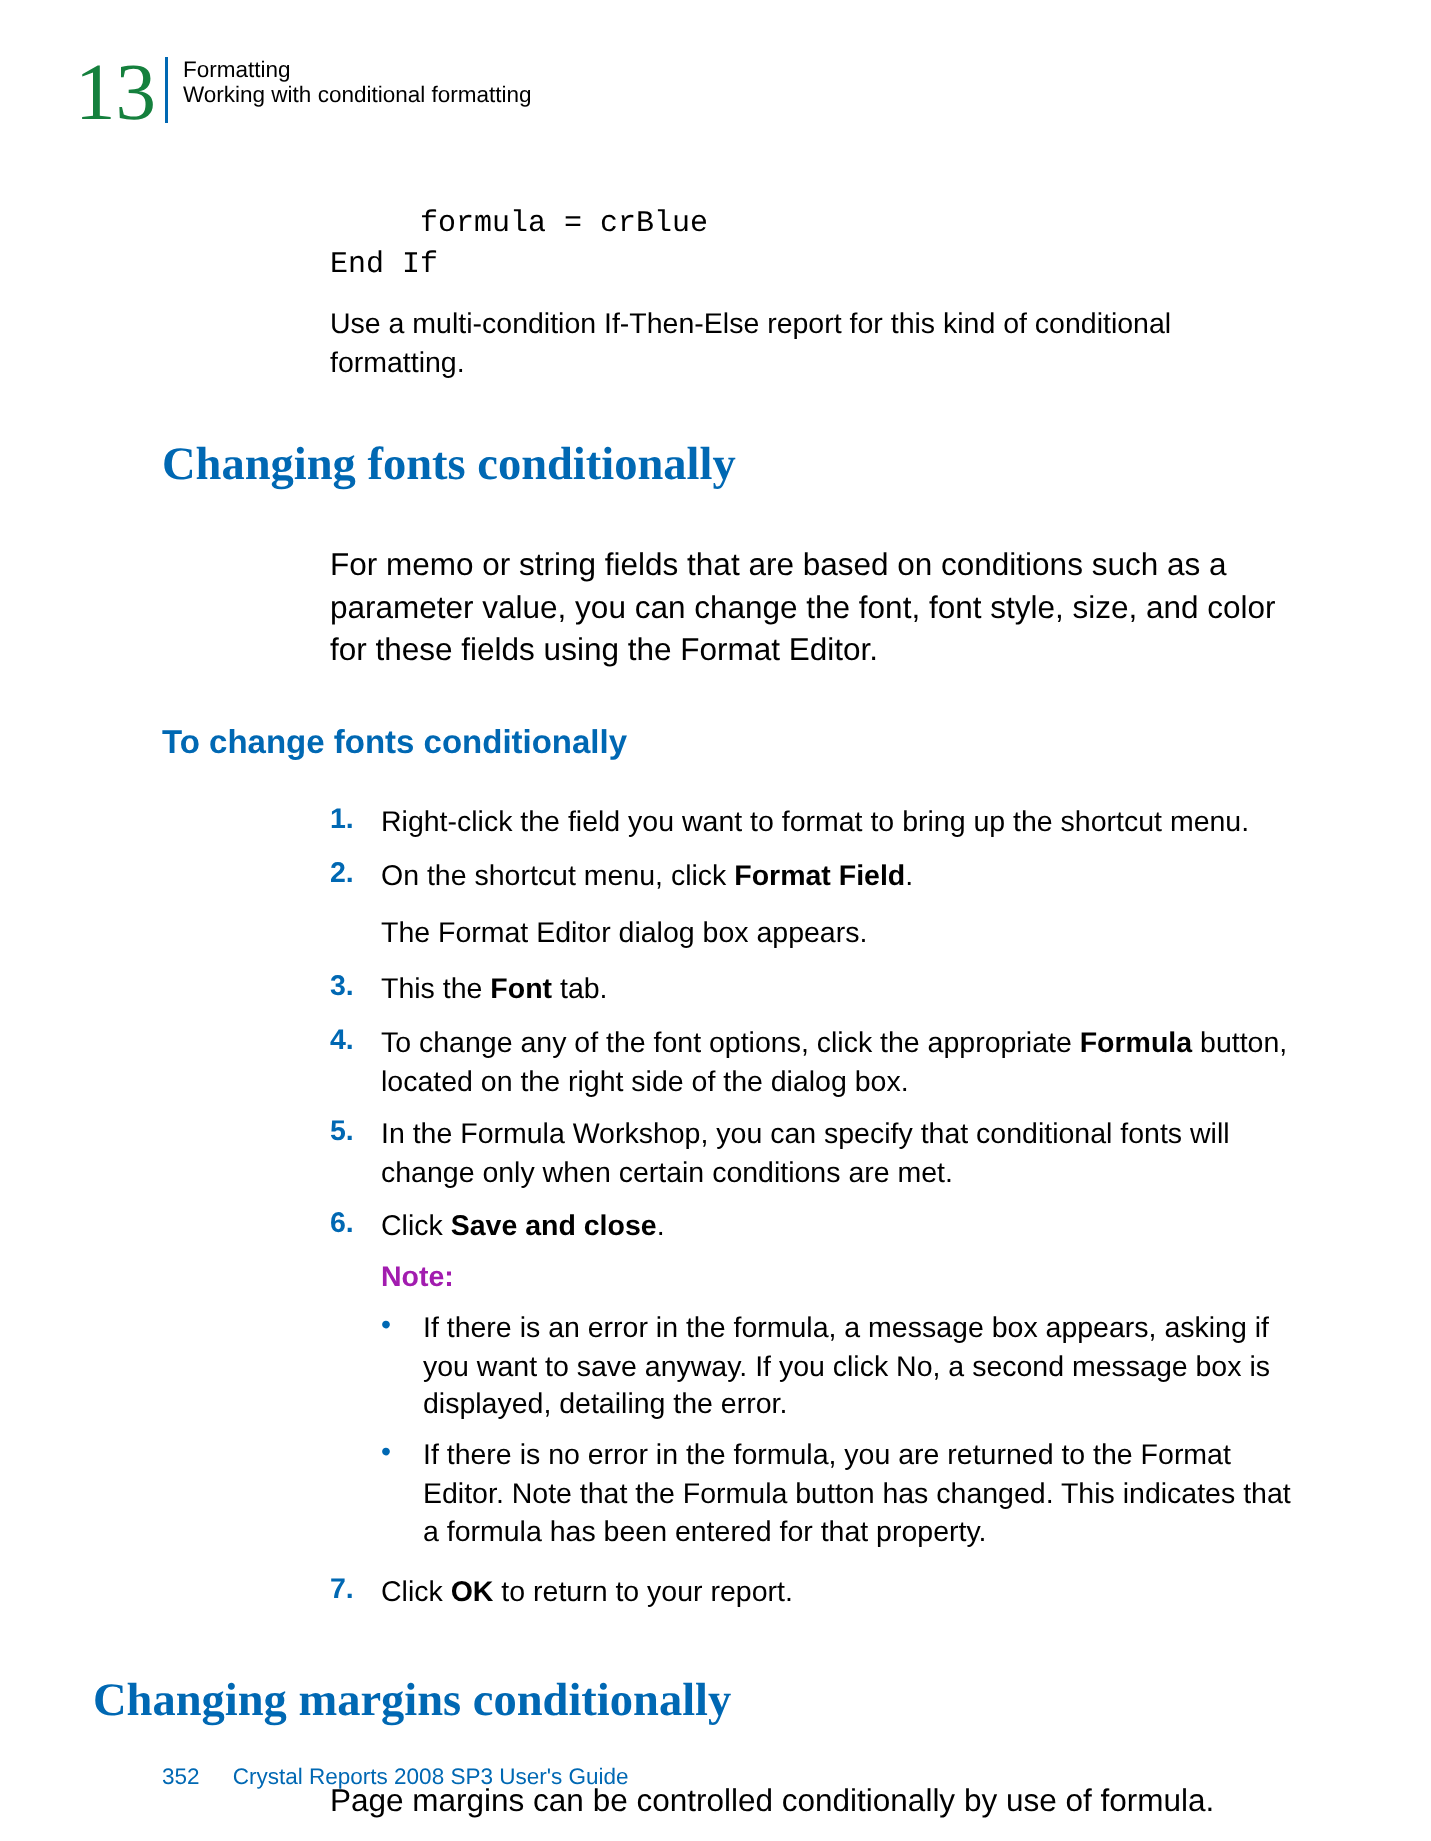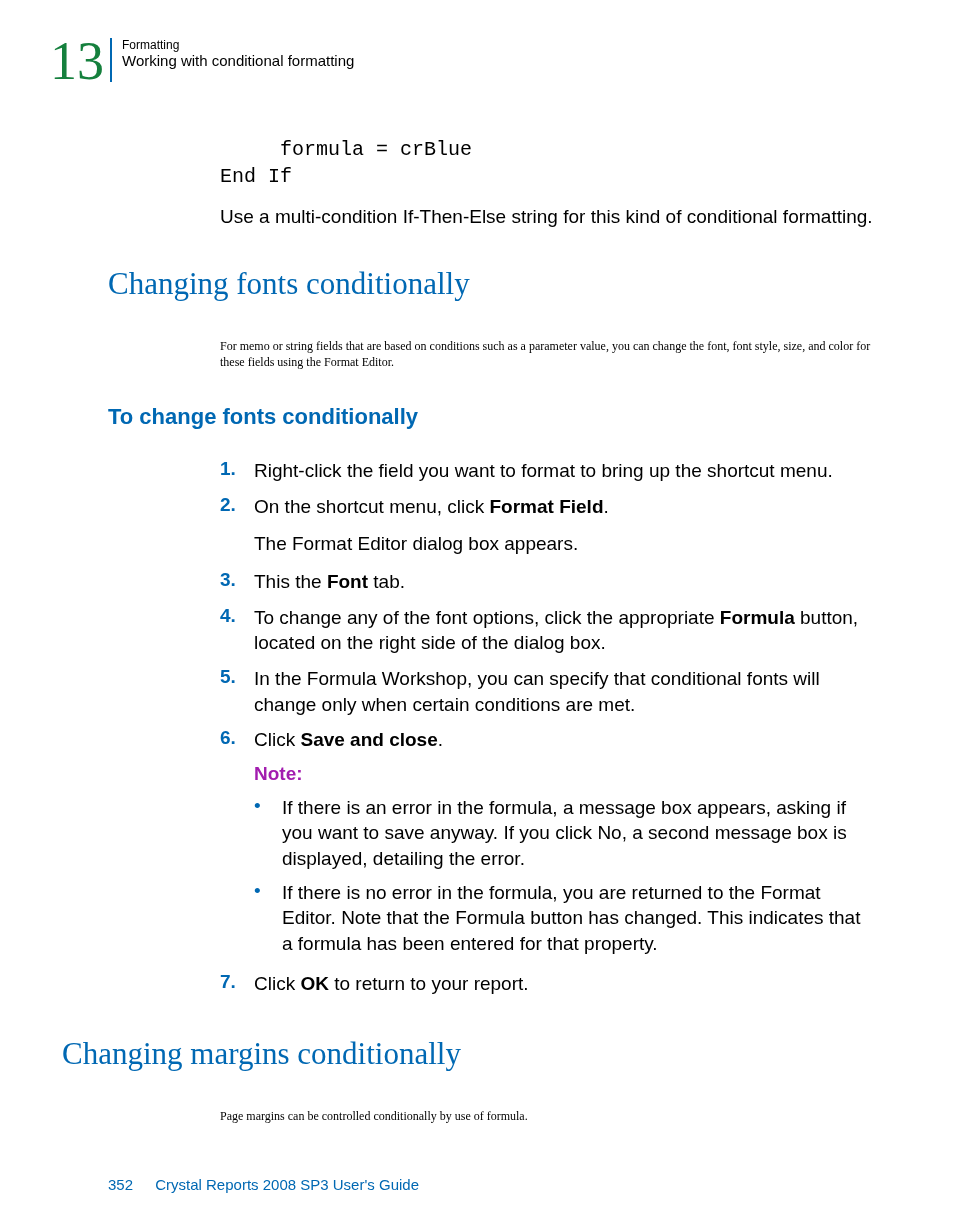--- a/index.html
+++ b/index.html
@@ -29,21 +29,21 @@
     width: 2px;
     height: 44px;
     background: #0068b3;
     margin-right: 10px;
     margin-top: 4px;
   }
   .header-text {
     padding-top: 4px;
   }
   .header-line1 {
-    font-size: 12px;
+    font-size: 15px;
     color: #000;
   }
   .header-line2 {
     font-size: 15px;
     color: #000;
   }
   .content {
     padding-left: 170px;
     padding-right: 30px;
   }
@@ -56,29 +56,28 @@
   }
   .body-para {
     font-size: 19px;
     line-height: 1.35;
     margin-bottom: 36px;
   }
   .h1-heading {
     font-family: Georgia, 'Times New Roman', serif;
     font-size: 31px;
     color: #0068b3;
-    font-weight: normal;
+    font-weight: bold;
     margin-left: 58px;
     margin-bottom: 36px;
   }
   .intro-para {
-    font-size: 12px;
+    font-size: 21px;
     line-height: 1.35;
     margin-bottom: 34px;
-    font-family: Liberation Serif, serif;
   }
   .h2-heading {
     font-family: Arial, Helvetica, sans-serif;
     font-size: 22px;
     color: #0068b3;
     font-weight: bold;
     margin-left: 58px;
     margin-bottom: 28px;
   }
   .step-list {
@@ -153,21 +152,21 @@
   <div class="header-divider"></div>
   <div class="header-text">
     <div class="header-line1">Formatting</div>
     <div class="header-line2">Working with conditional formatting</div>
   </div>
 </div>
 
 <div class="content">
   <div class="code-block">     formula = crBlue
 End If</div>
-  <div class="body-para">Use a multi-condition If-Then-Else string for this kind of conditional formatting.</div>
+  <div class="body-para">Use a multi-condition If-Then-Else report for this kind of conditional formatting.</div>
 </div>
 
 <h2 class="h1-heading">Changing fonts conditionally</h2>
 
 <div class="content">
   <div class="intro-para">For memo or string fields that are based on conditions such as a parameter value, you can change the font, font style, size, and color for these fields using the Format Editor.</div>
 </div>
 
 <h3 class="h2-heading">To change fonts conditionally</h3>
 

